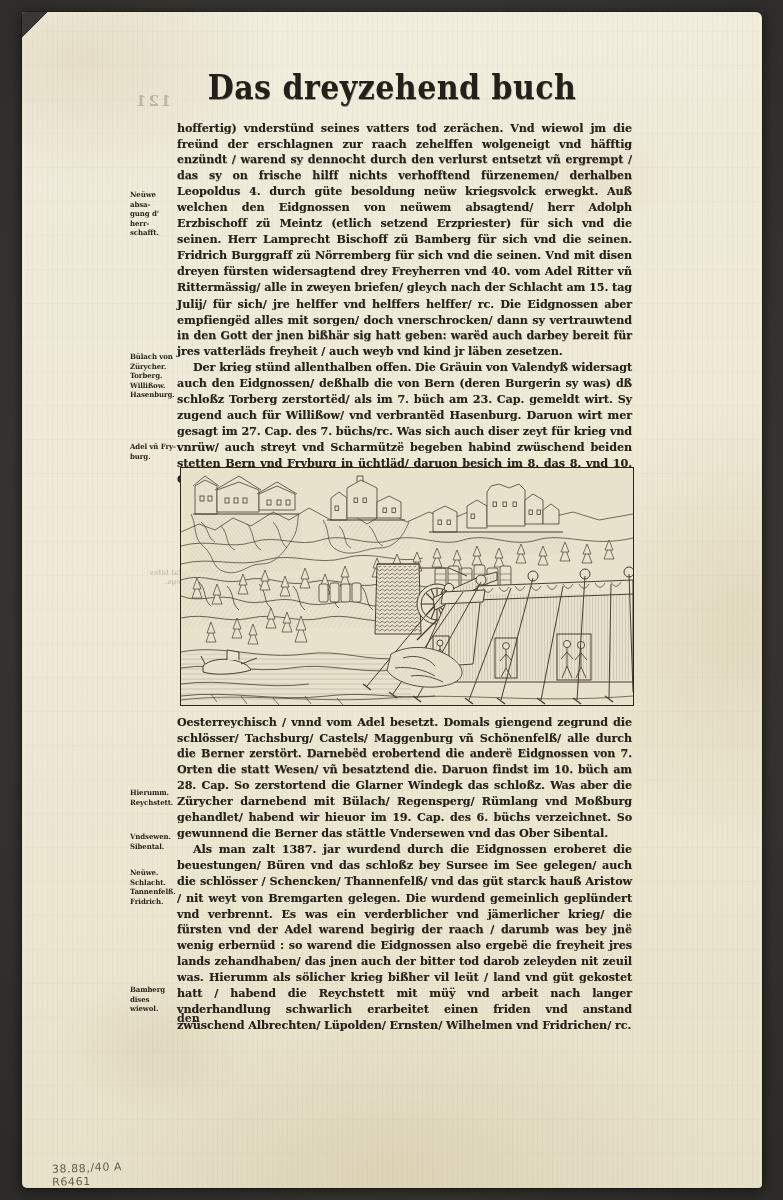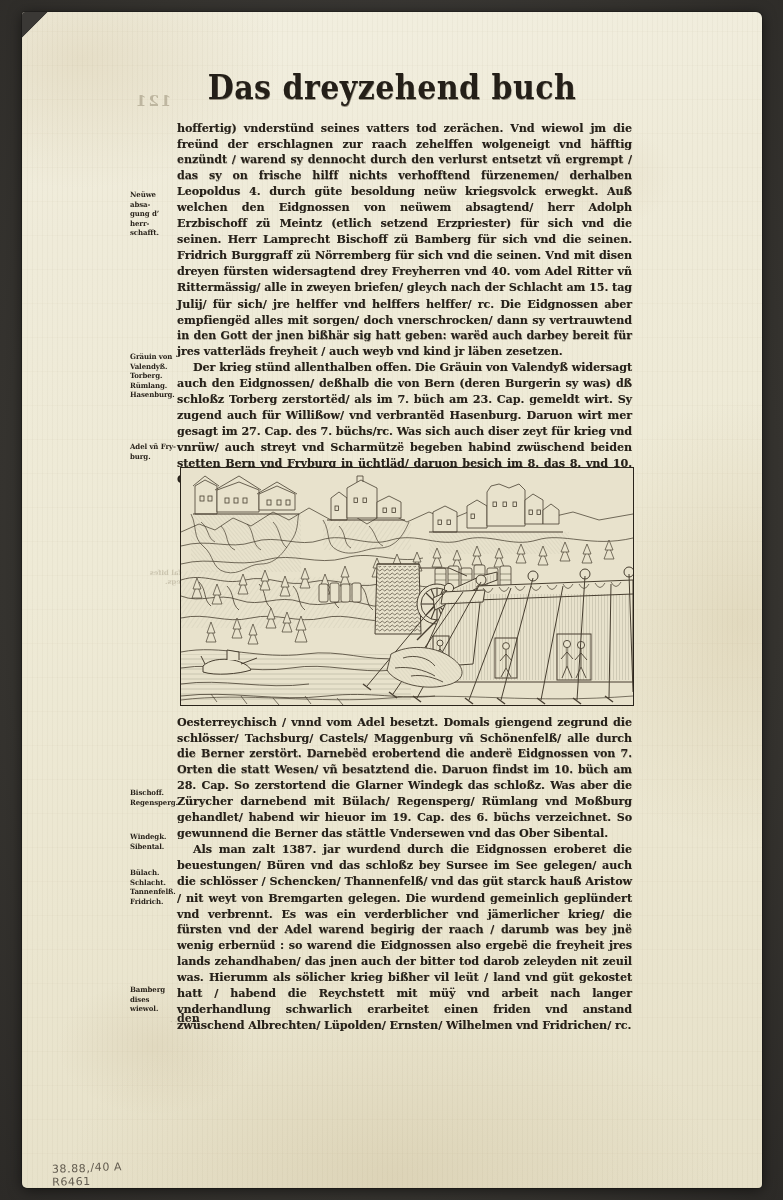--- a/index.html
+++ b/index.html
@@ -555,44 +555,44 @@
 
       <div class="catchword" style="left:155px; top:1000px; width:455px;">den</div>
 
       <div class="gloss" style="top:178px">
         <div>Neüwe absa-</div>
         <div>gung d’ herr-</div>
         <div>schafft.</div>
       </div>
 
       <div class="gloss" style="top:340px">
-        <div>Gräuin von</div>
-        <div>Valendyß.</div>
+        <div>Bülach von</div>
+        <div>Zürycher.</div>
         <div>Torberg.</div>
-        <div>Rümlang.</div>
+        <div>Willißow.</div>
         <div>Hasenburg.</div>
       </div>
 
       <div class="gloss" style="top:430px">
         <div>Adel vñ Fry-</div>
         <div>burg.</div>
       </div>
 
       <div class="gloss" style="top:776px">
-        <div>Bischoff.</div>
-        <div>Regensperg.</div>
+        <div>Hierumm.</div>
+        <div>Reychstett.</div>
       </div>
 
       <div class="gloss" style="top:820px">
-        <div>Windegk.</div>
+        <div>Vndsewen.</div>
         <div>Sibental.</div>
       </div>
 
       <div class="gloss" style="top:856px">
-        <div>Bülach.</div>
+        <div>Neüwe.</div>
         <div>Schlacht.</div>
         <div>Tannenfelß.</div>
         <div>Fridrich.</div>
       </div>
 
       <div class="gloss" style="top:973px">
         <div>Bamberg dises</div>
         <div>wiewol.</div>
       </div>
 

